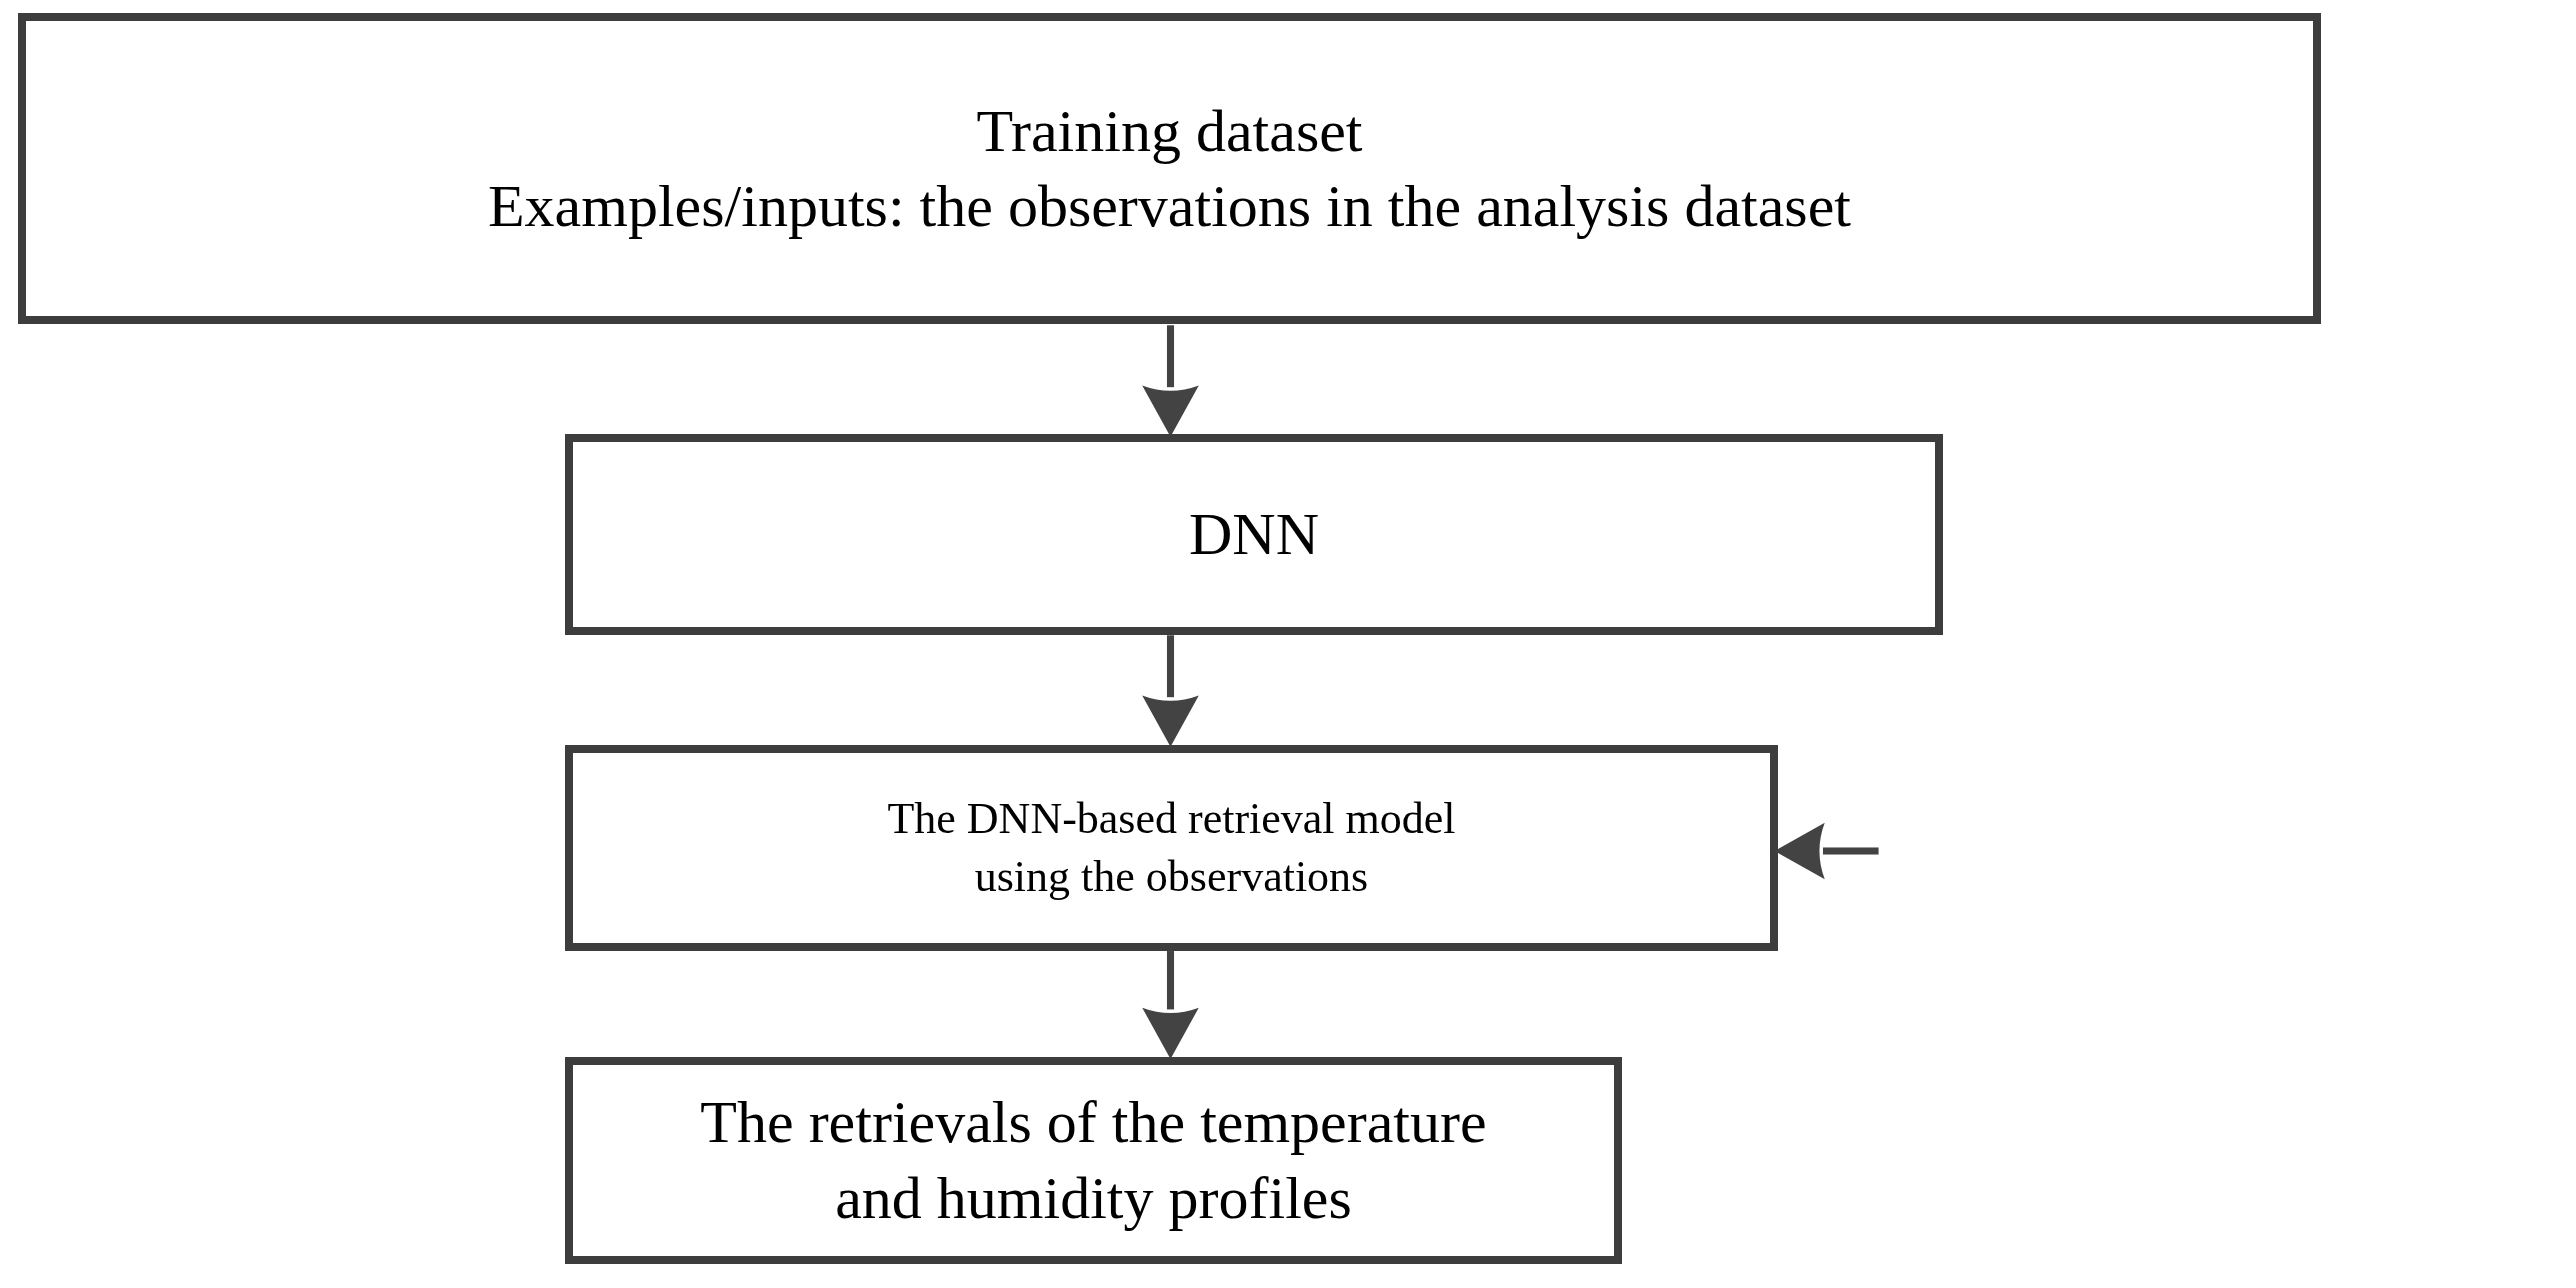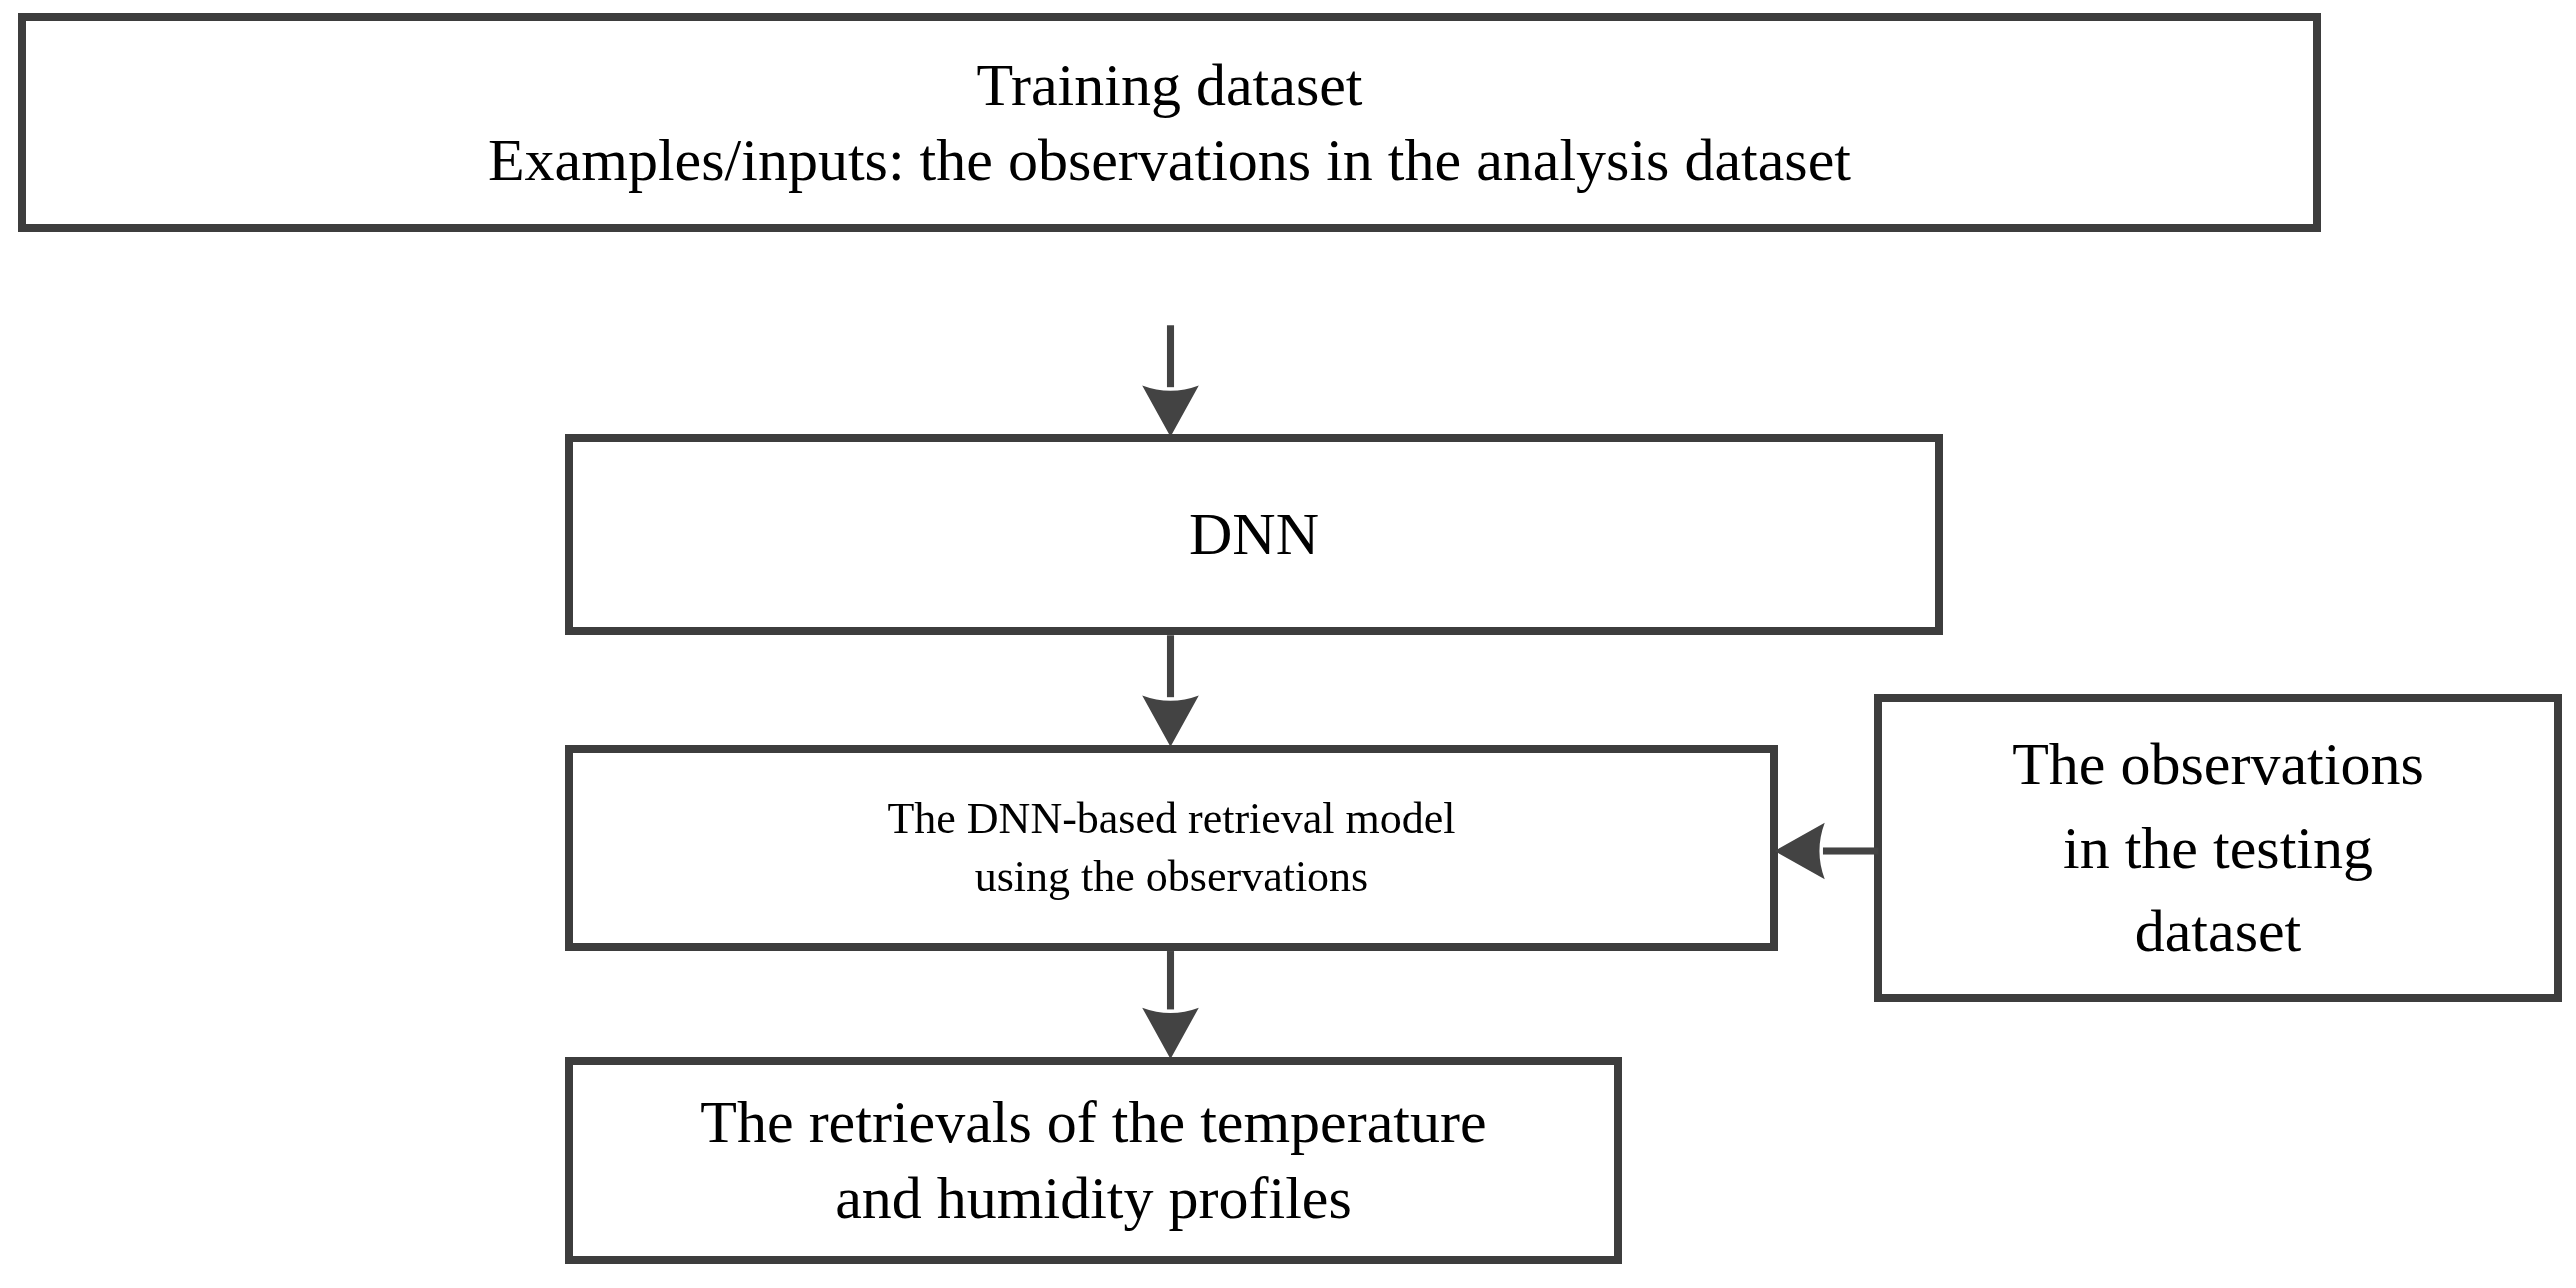--- a/index.html
+++ b/index.html
@@ -36,21 +36,21 @@
   }
   .box .line {
     display: block;
     white-space: nowrap;
   }
 
   #box-training {
     left: 18px;
     top: 13.3px;
     width: 2303px;
-    height: 219px;
+    height: 311px;
     font-size: 60px;
   }
   #box-training .line { padding: 1.8px 0; }
 
   #box-dnn {
     left: 565px;
     top: 434px;
     width: 1378px;
     height: 201px;
     font-size: 60px;
@@ -120,25 +120,20 @@
       <rect x="61" y="0" width="8" height="70" fill="#434343"></rect>
       <path d="M 33 68 Q 65 80 97 68 L 65 126 Z" fill="#434343"></path>
     </svg>
   </div>
 
   <div class="box" id="box-retrieval">
     <span class="line">The DNN-based retrieval model</span>
     <span class="line">using the observations</span>
   </div>
 
-  <div class="box" id="box-testing">
-    <span class="line">The observations</span>
-    <span class="line">in the testing</span>
-    <span class="line">dataset</span>
-  </div>
 
   <div class="arrow" id="arrow-test-to-model">
     <svg width="105" height="60" viewBox="0 0 118 68" xmlns="http://www.w3.org/2000/svg">
       <rect x="55" y="30" width="63" height="8" fill="#434343"></rect>
       <path d="M 57 2 Q 45 34 57 66 L 0 34 Z" fill="#434343"></path>
     </svg>
   </div>
 
   <div class="arrow" id="arrow-model-to-out">
     <svg width="115" height="108" viewBox="0 0 130 122" xmlns="http://www.w3.org/2000/svg">

